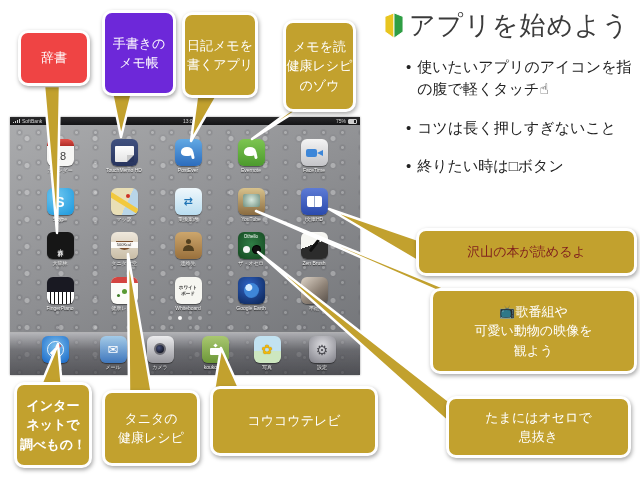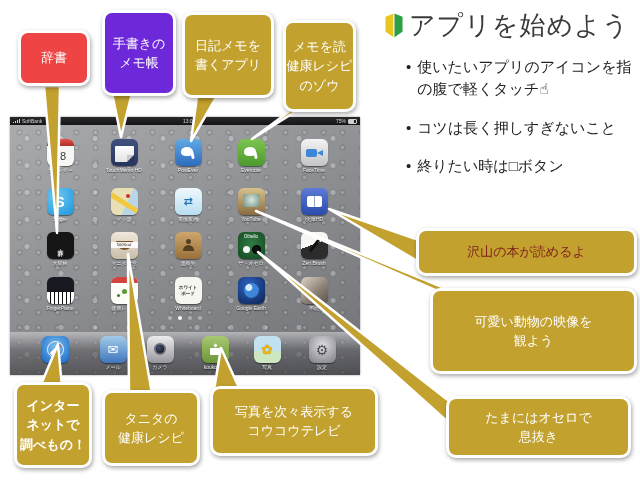--- a/index.html
+++ b/index.html
@@ -314,47 +314,47 @@
     </svg>
 
   <div id="callouts">
       <div class="callout" style="left: 18px; top: 30px; width: 72px; height: 56px; background: #ef4444; border-color: rgb(255, 255, 255); color: rgb(255, 255, 255);">
         <div>辞書</div>
       </div>
       <div class="callout" style="left: 102px; top: 10px; width: 74px; height: 86px; background: #6d28d9; border-color: rgb(255, 255, 255); color: rgb(255, 255, 255);">
         <div>手書きの</div>
         <div>メモ帳</div>
       </div>
-      <div class="callout" style="left: 182px; top: 12px; width: 92px; height: 86px; background: rgb(194, 161, 46); border-color: rgb(255, 255, 255); color: rgb(255, 255, 255);">
+      <div class="callout" style="left: 182px; top: 12px; width: 76px; height: 86px; background: rgb(194, 161, 46); border-color: rgb(255, 255, 255); color: rgb(255, 255, 255);">
         <div>日記メモを</div>
         <div>書くアプリ</div>
       </div>
       <div class="callout" style="left: 283px; top: 20px; width: 73px; height: 92px; background: rgb(194, 161, 46); border-color: rgb(255, 255, 255); color: rgb(255, 255, 255);">
         <div>メモを読</div>
         <div>健康レシピ</div>
         <div>のゾウ</div>
       </div>
       <div class="callout" style="left: 416px; top: 228px; width: 221px; height: 48px; background: rgb(194, 161, 46); border-color: rgb(255, 255, 255); color: #7f1d1d;">
         <div>沢山の本が読めるよ</div>
       </div>
       <div class="callout" style="left: 430px; top: 288px; width: 207px; height: 86px; background: rgb(194, 161, 46); border-color: rgb(255, 255, 255); color: rgb(255, 255, 255);">
+        <div>📺歌番組や</div>
         <div>可愛い動物の映像を</div>
         <div>観よう</div>
       </div>
       <div class="callout" style="left: 446px; top: 396px; width: 185px; height: 62px; background: rgb(194, 161, 46); border-color: rgb(255, 255, 255); color: rgb(255, 255, 255);">
         <div>たまにはオセロで</div>
         <div>息抜き</div>
       </div>
       <div class="callout" style="left: 14px; top: 382px; width: 78px; height: 86px; background: rgb(194, 161, 46); border-color: rgb(255, 255, 255); color: rgb(255, 255, 255); font-weight: bold;">
         <div>インター</div>
         <div>ネットで</div>
         <div>調べもの！</div>
       </div>
       <div class="callout" style="left: 102px; top: 390px; width: 98px; height: 76px; background: rgb(194, 161, 46); border-color: rgb(255, 255, 255); color: rgb(255, 255, 255);">
         <div>タニタの</div>
         <div>健康レシピ</div>
       </div>
       <div class="callout" style="left: 210px; top: 386px; width: 168px; height: 70px; background: rgb(194, 161, 46); border-color: rgb(255, 255, 255); color: rgb(255, 255, 255);">
-        <div>写真を次々表示する</div>
         <div>コウコウテレビ</div>
       </div>
     </div>
 </div>
 
 </body></html>

